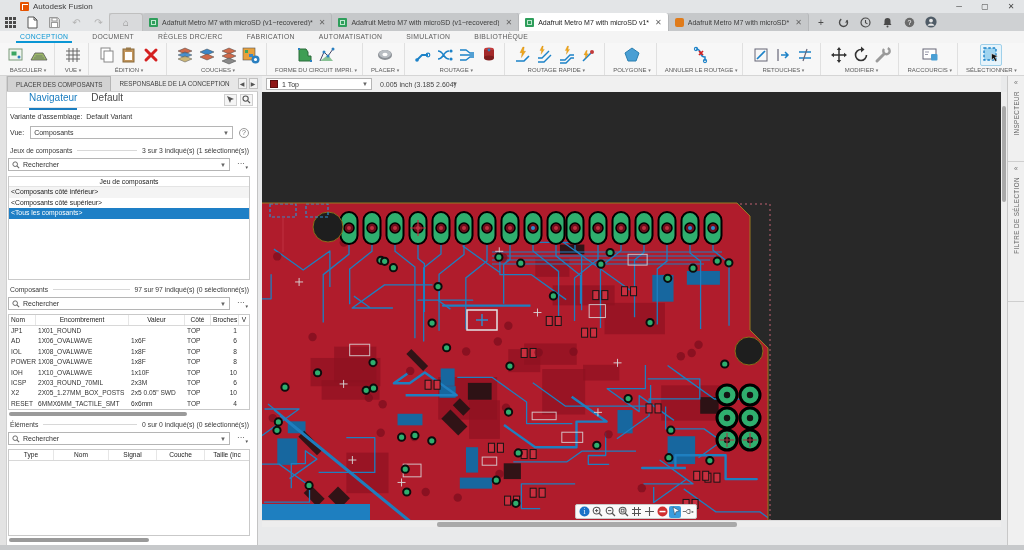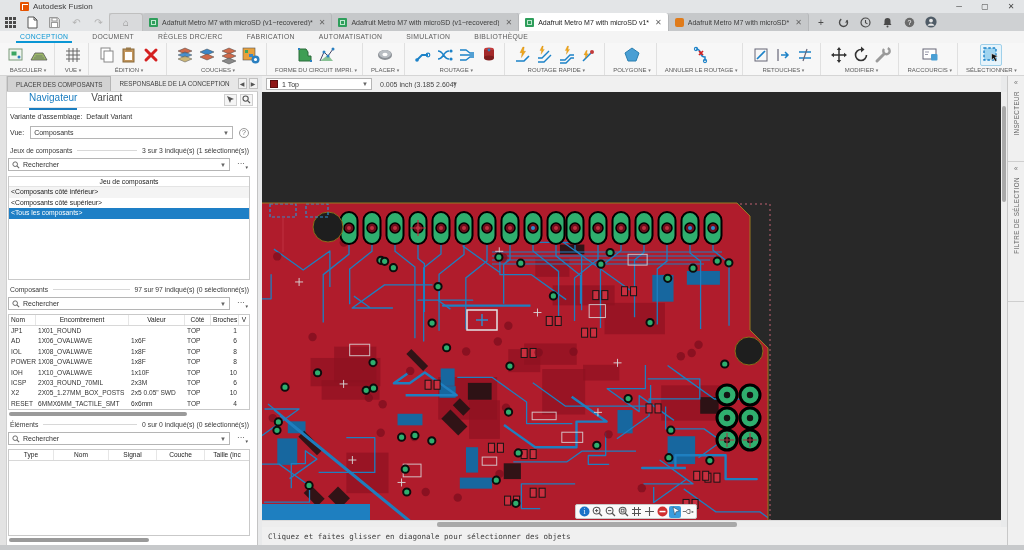--- a/index.html
+++ b/index.html
@@ -479,21 +479,21 @@
       <span>1 Top</span>
       <span class="caret">▼</span>
     </div>
     <span id="grid-info" class="nowrap">0.005 inch (3.185 2.604)</span>
     <span id="cmd-caret">▼</span>
   </div>
 
   <div id="left-panel" class="abs">
     <div id="navtabs">
       <span class="navtab on">Navigateur</span>
-      <span class="navtab">Variant</span>
+      <span class="navtab">Default</span>
       <div id="navtab-tools">
         <span class="nbtn">
           <svg width="9" height="9" viewBox="0 0 9 9">
               <path d="M1 1 l3 7 1-3 3-1 z" fill="#555"></path>
             </svg>
         </span>
         <span class="nbtn">
           <svg width="9" height="9" viewBox="0 0 9 9">
               <circle cx="3.6" cy="3.6" r="2.6" fill="none" stroke="#555" stroke-width="1.1"></circle>
               <path d="M5.6 5.6 L8 8" stroke="#555" stroke-width="1.2"></path>
@@ -1040,18 +1040,15 @@
     <div class="rail-sec" style="height:86px;">
       <span class="coll">«</span>
       <span class="rail-label">INSPECTEUR</span>
     </div>
     <div class="rail-sec" style="height:140px;">
       <span class="coll">«</span>
       <span class="rail-label">FILTRE DE SÉLECTION</span>
     </div>
   </div>
 
-  <div id="statusbar" class="abs">
-    <span class="hint">Cliquez et faites glisser en diagonale pour sélectionner des objets</span>
-  </div>
   <div id="bottom-strip" class="abs"></div>
 
 </div>
 
 </body></html>

